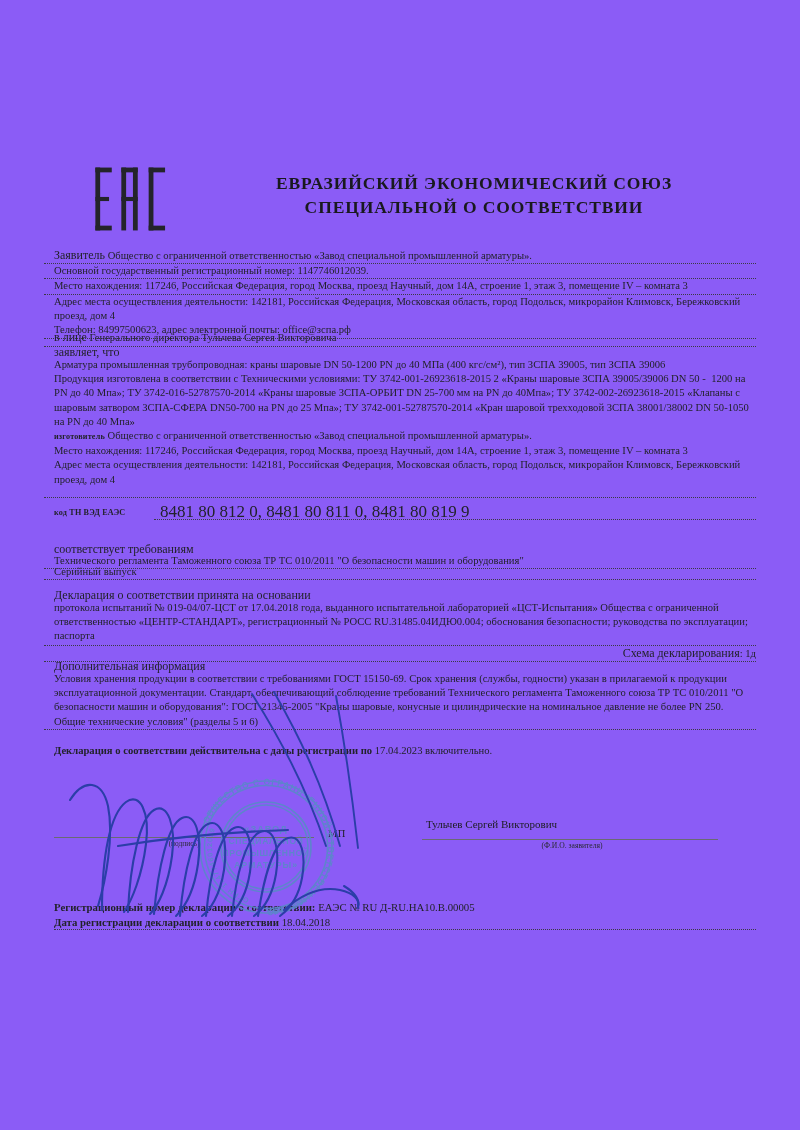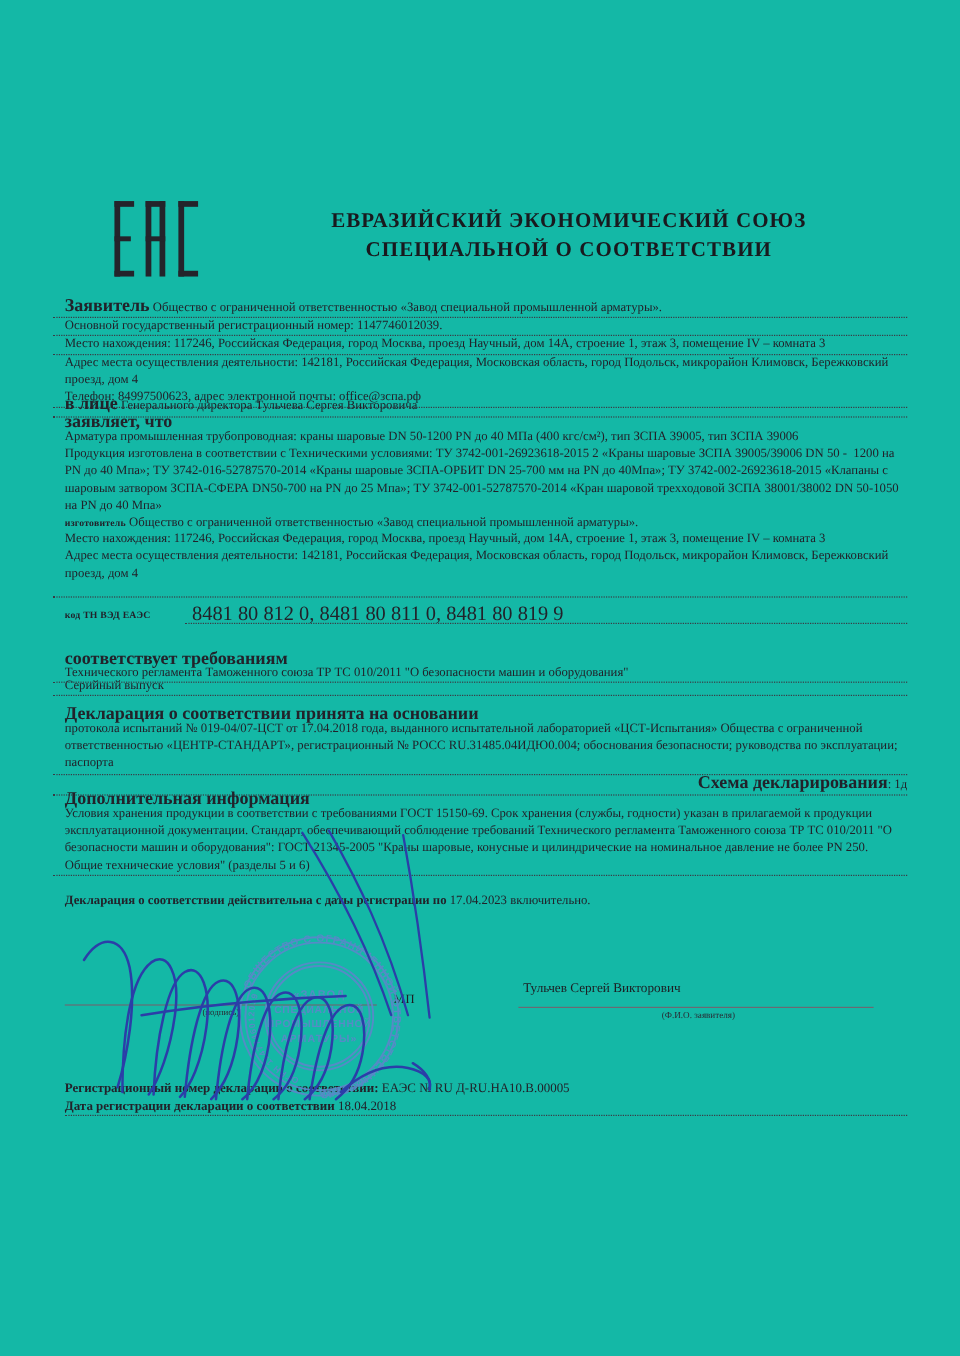--- a/index.html
+++ b/index.html
@@ -9,21 +9,21 @@
     background: #ffffff;
   }
   body {
     font-family: "Liberation Serif", "DejaVu Serif", serif;
     color: #1d1d22;
   }
   .page {
     position: relative;
     width: 800px;
     height: 1130px;
-    background: #14b8a6;
+    background: #8b5cf6;
     overflow: hidden;
     box-sizing: border-box;
   }
   .sheet {
     position: absolute;
     left: 44px;
     top: 0;
     width: 712px;
   }
 
@@ -68,22 +68,22 @@
   .txt {
     font-size: 10.6px;
     line-height: 14.2px;
     color: #22222a;
     white-space: pre-wrap;
   }
   .bold {
     font-weight: bold;
   }
   .lbl-bold {
-    font-weight: bold;
-    font-size: 15px;
+    font-weight: normal;
+    font-size: 12px;
   }
   .tiny-bold {
     font-weight: bold;
     font-size: 8.1px;
     letter-spacing: 0.2px;
   }
   .dotted {
     border-bottom: 1px dotted #3a3a44;
   }
   .dotted-top {
@@ -173,21 +173,21 @@
   .mp {
     position: absolute;
     left: 284px;
     top: 10px;
     font-weight: normal;
     font-size: 10.5px;
     letter-spacing: 0.5px;
   }
   .sig-right {
     position: absolute;
-    left: 388px;
+    left: 378px;
     top: 0;
     width: 300px;
   }
   .sig-right .name {
     font-size: 11px;
     text-align: left;
     padding-left: 4px;
   }
   .sig-right .rule {
     border-bottom: 1px solid #6a6a72;

